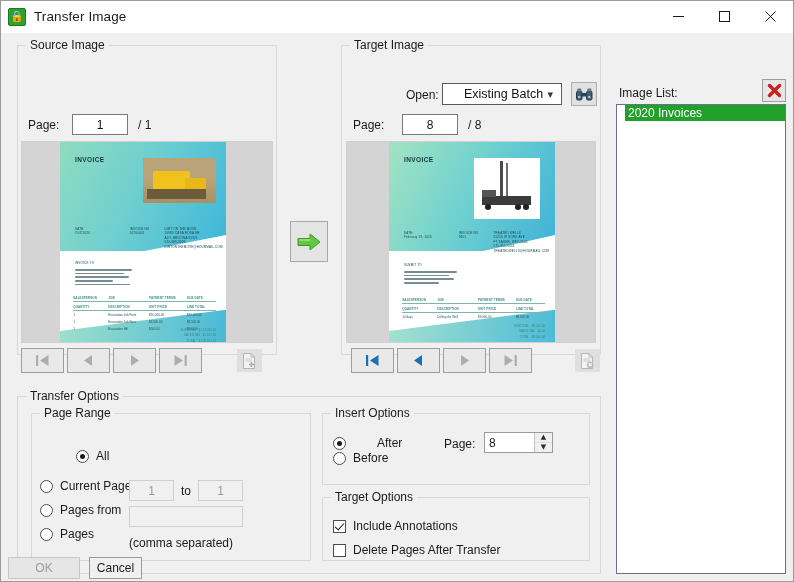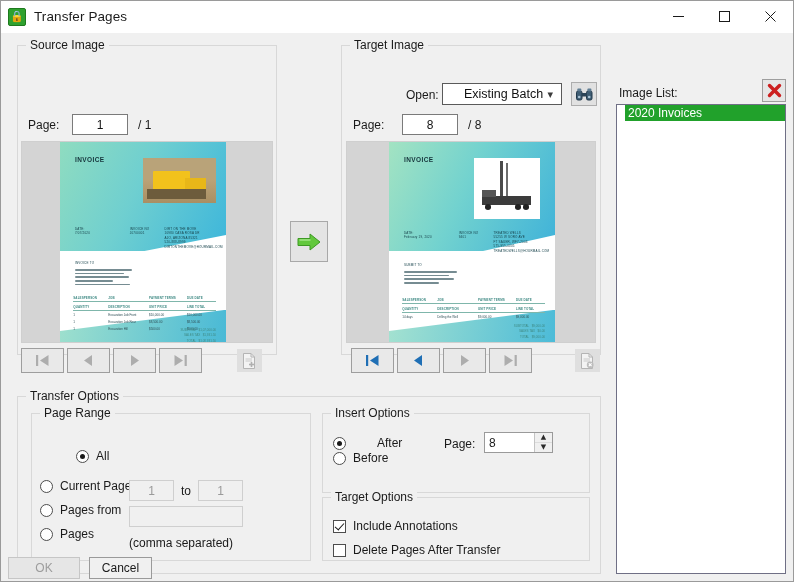--- a/index.html
+++ b/index.html
@@ -154,21 +154,21 @@
 </head>
 <body>
 
 <div class="window">
 
   <div class="titlebar">
     <div class="title-icon">
       <div class="sq"></div>
       <div class="glyph">🔒</div>
     </div>
-    <div class="title-text">Transfer Pages</div>
+    <div class="title-text">Transfer Image</div>
     <div class="win-btns">
       <div class="win-btn">
         <svg width="11" height="11" viewBox="0 0 11 11">
             <line x1="0" y1="5.5" x2="11" y2="5.5" stroke="#1a1a1a" stroke-width="1"></line>
           </svg>
       </div>
       <div class="win-btn">
         <svg width="11" height="11" viewBox="0 0 11 11">
             <rect x="0.5" y="0.5" width="10" height="10" fill="none" stroke="#1a1a1a" stroke-width="1"></rect>
           </svg>
@@ -510,21 +510,21 @@
 
     <div class="rowitem" style="left:39px;top:424px;transform:translateY(70px);">
       <span class="radio"></span>
       <span>Pages</span>
     </div>
     <div class="tbox dis lft" style="left:128px;top:473px;width:114px;height:21px;">
       <span></span>
     </div>
     <span class="lbl" style="left:128px;top:503px;">(comma separated)</span>
 
-    <div class="gb" style="left:321px;top:380px;width:268px;height:80px;">
+    <div class="gb" style="left:321px;top:380px;width:268px;height:72px;">
       <span class="gb-title">Insert Options</span>
     </div>
     <div class="rowitem" style="left:332px;top:418px;">
       <span class="radio"></span>
       <span>Before</span>
     </div>
     <div class="rowitem" style="left:332px;top:403px;gap:24px;">
       <span class="radio on"></span>
       <span>After</span>
     </div>
@@ -545,18 +545,18 @@
       <span>Include Annotations</span>
     </div>
     <div class="rowitem" style="left:332px;top:510px;">
       <span class="chk"></span>
       <span>Delete Pages After Transfer</span>
     </div>
 
     <div class="btn dis" style="left:7px;top:524px;width:72px;height:22px;">
       <span>OK</span>
     </div>
-    <div class="btn" style="left:88px;top:524px;width:63px;height:22px;background:#f0f0f0;border:1px solid #9a9a9a;">
+    <div class="btn" style="left:88px;top:524px;width:53px;height:22px;background:#f0f0f0;border:1px solid #9a9a9a;">
       <span>Cancel</span>
     </div>
 
   </div>
 </div>
 
 </body></html>

